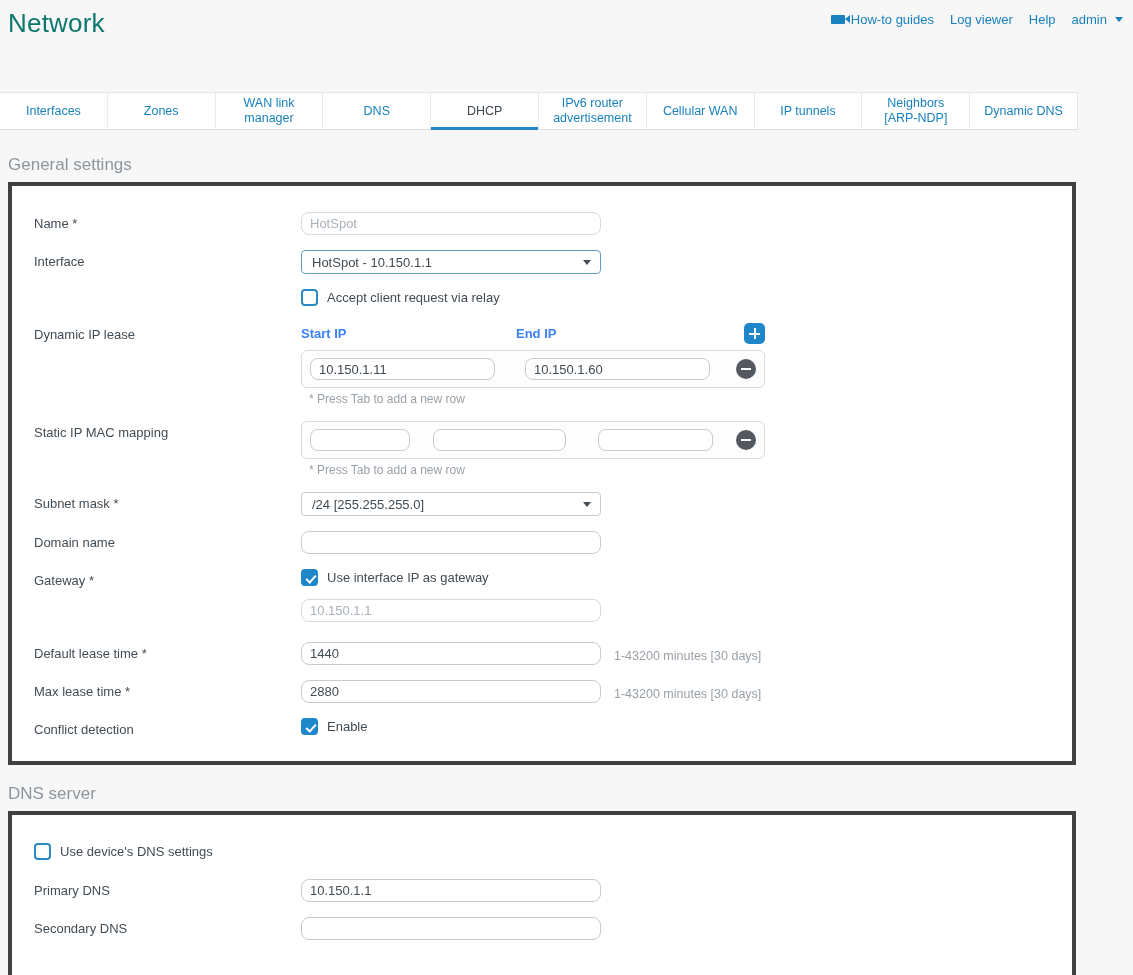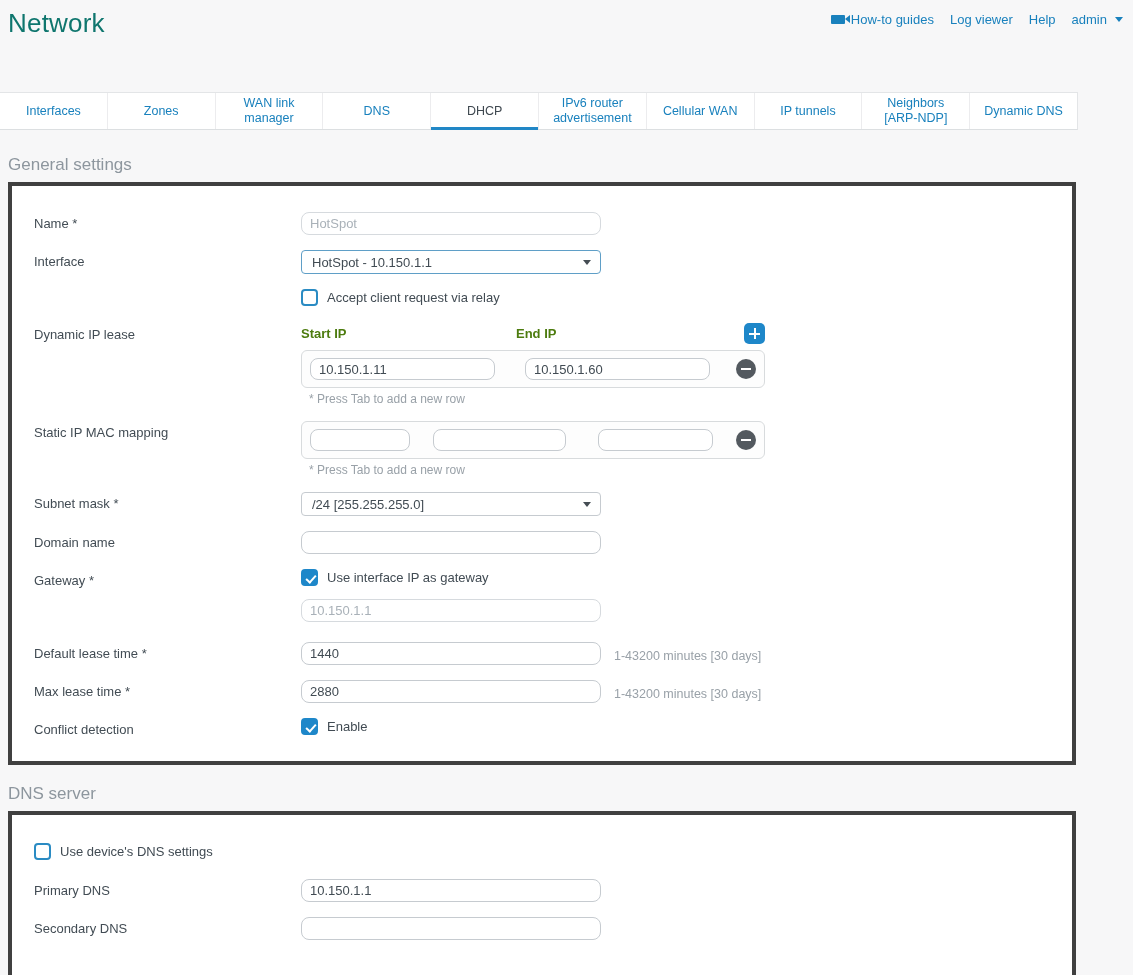--- a/index.html
+++ b/index.html
@@ -81,21 +81,21 @@
     background:#fff; margin-right:9px; flex-shrink:0; position:relative;
   }
   .cb.checked { background:#1e87c9; border-color:#1e87c9; }
   .cb.checked::after { content:""; position:absolute; left:5px; top:1.5px;
     width:4px; height:8px; border-right:2px solid #fff; border-bottom:2px solid #fff;
     transform:rotate(42deg); }
   .cblabel { font-size:13px; color:#414b53; }
   
   .rep { width:464px; }
   .rep-head { display:flex; align-items:center; margin-bottom:6px; }
-  .rep-head .col { font-size:13px; font-weight:bold; color:#4d7c0f; }
+  .rep-head .col { font-size:13px; font-weight:bold; color:#3b82f6; }
   .plus-btn {
     margin-left:auto; width:21px; height:21px; border-radius:5px; background:#1e87c9;
     position:relative; cursor:pointer; flex-shrink:0;
   }
   .plus-btn::before { content:""; position:absolute; left:5px; top:9.5px; width:11px; height:2px; background:#fff; }
   .plus-btn::after  { content:""; position:absolute; left:9.5px; top:5px; width:2px; height:11px; background:#fff; }
   .rep-row {
     border:1px solid #d8dbdd; border-radius:6px; background:#fdfdfd;
     padding:7px 8px; display:flex; align-items:center;
   }

